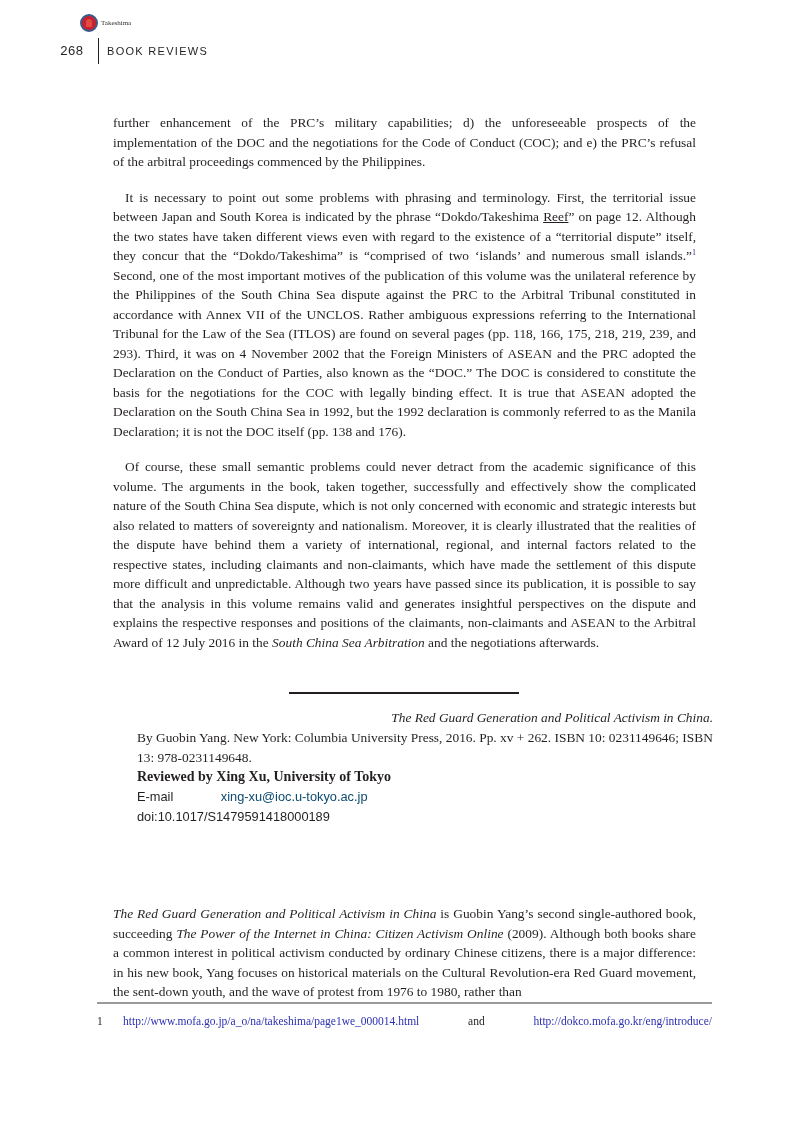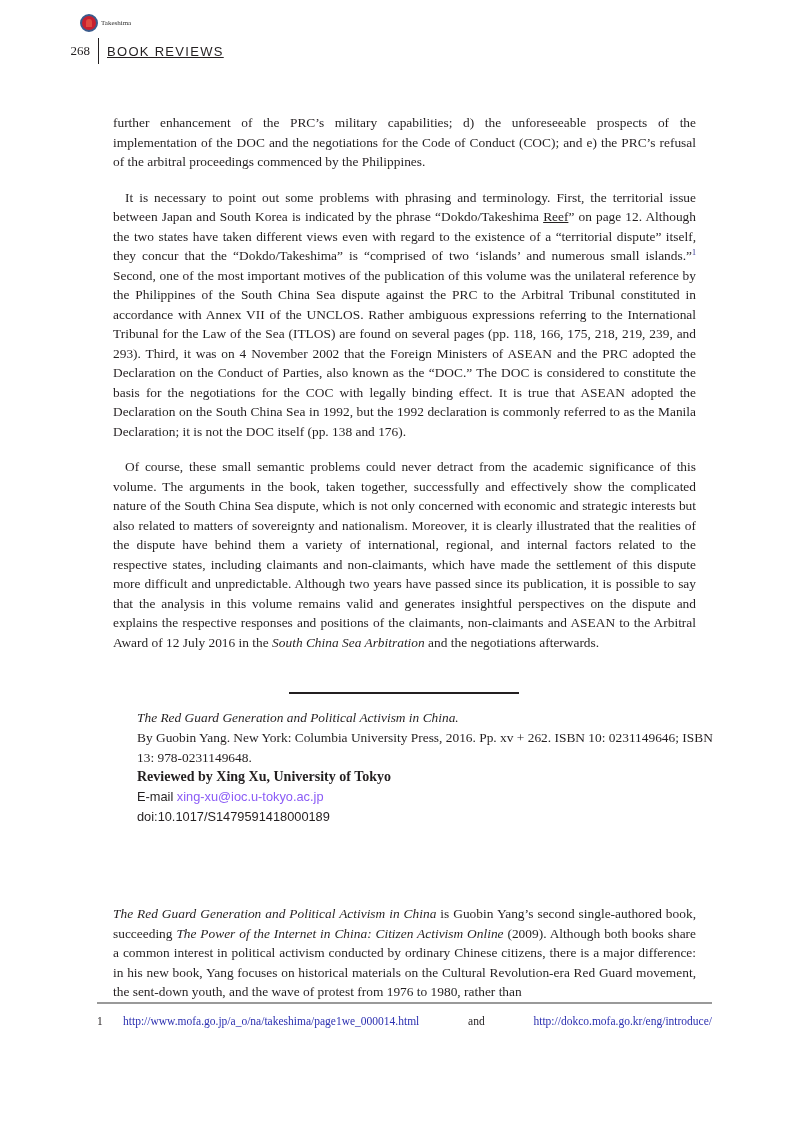--- a/index.html
+++ b/index.html
@@ -20,25 +20,25 @@
     .crossmark-badge::after {
       content: ""; position: absolute; left: 4px; top: 3px; width: 6px; height: 8px;
       background: #e04a3f; border-radius: 3px 3px 0 0;
     }
     .crossmark-label { font-size: 7px; color: #333; font-family: "Liberation Serif", serif; }
 
     .running-head {
       position: absolute; left: 60px; top: 38px; height: 26px;
       display: flex; align-items: center;
     }
-    .page-num { font-size: 13px; width: 30px; text-align: right; padding-right: 8px; }
+    .page-num { font-size: 13px; width: 30px; padding-right: 8px; font-family: Liberation Mono, monospace; }
     .head-rule { width: 1px; height: 26px; background: #231f20; }
     .section-name {
       font-family: "Liberation Sans", "DejaVu Sans", sans-serif;
-      font-size: 13px; letter-spacing: 1.3px; padding-left: 8px; text-decoration: underline;
+      font-size: 11px; letter-spacing: 1.3px; padding-left: 8px;
     }
 
     .body-text {
       position: absolute; left: 97px; width: 615px;
       font-size: 13.4px; line-height: 19.5px; text-align: justify;
       hyphens: manual;
     }
     .body-text p { margin: 16px; text-indent: 0; }
     .body-text p.indent { text-indent: 12px; }
     .top-block { top: 97px; }
@@ -50,24 +50,24 @@
 
     .divider {
       position: absolute; left: 289px; top: 692px; width: 230px; height: 1.5px; background: #231f20;
     }
 
     .book-info {
       position: absolute; left: 137px; top: 708px; width: 576px;
       font-size: 13.4px; line-height: 19.8px;
     }
     .book-info div { margin: 0; }
-    .book-title { font-style: italic; }
+    .book-title { font-style: italic; text-align: right; }
     .reviewer { font-weight: bold; font-size: 14px; }
     .sans-line { font-family: "Liberation Sans", "DejaVu Sans", sans-serif; font-size: 12.8px; }
-    .email-link { color: #8b5cf6; text-decoration: none; }
+    .email-link { color: #0c4a6e; text-decoration: none; margin-left: 44px; }
 
     .foot-rule {
       position: absolute; left: 97px; top: 1002px; width: 615px; height: 1.5px; background: #999;
     }
     .footnote {
       position: absolute; left: 97px; top: 1013px; width: 615px;
       font-size: 11.5px; line-height: 17px;
     }
     .fn-num { position: absolute; left: 0; top: 0; }
     .fn-text { margin-left: 26px; text-align: justify; text-align-last: left; }

